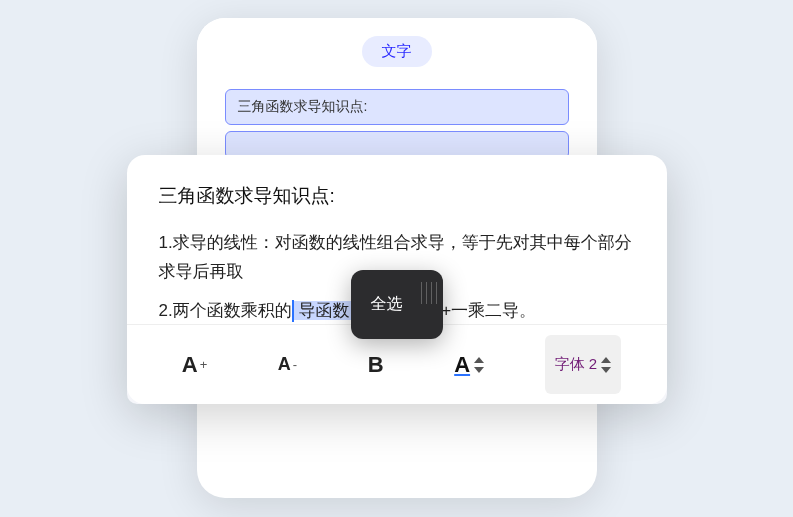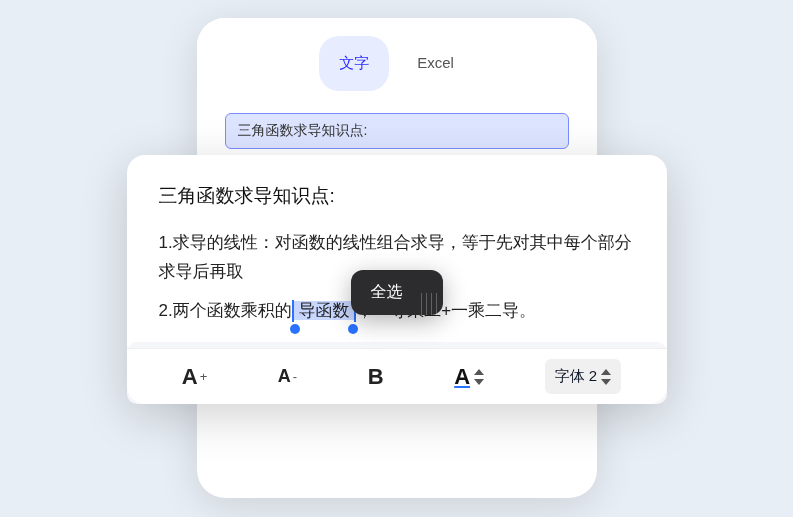--- a/index.html
+++ b/index.html
@@ -28,21 +28,21 @@
 
     
     .tab-bar {
       display: flex;
       justify-content: center;
       gap: 8px;
       padding: 18px 0 12px;
       background: #fff;
     }
     .tab-item {
-      padding: 18px 20px;
+      padding: 6px 20px;
       border-radius: 20px;
       font-size: 15px;
       color: #555;
       cursor: pointer;
     }
     .tab-item.active {
       background: #e8ecff;
       color: #2a2aff;
       font-weight: 500;
     }
@@ -152,22 +152,22 @@
 
     
     .context-menu {
       position: absolute;
       top: 270px;
       left: 50%;
       transform: translateX(-50%);
       background: #2c2c2e;
       border-radius: 12px;
       display: flex;
-      align-items: flex-end;
-      padding: 0 4px;
+      align-items: flex-start;
+      padding: 12px 4px;
       z-index: 20;
       box-shadow: 0 6px 24px rgba(0,0,0,0.3);
     }
     .context-menu-item {
       color: #fff;
       font-size: 16px;
       padding: 12px 16px;
       cursor: pointer;
       white-space: nowrap;
     }
@@ -225,23 +225,23 @@
     .toolbar-btn-label {
       font-size: 16px;
       color: #222;
       font-weight: 600;
       margin-right: 2px;
     }
 
     .toolbar-font-badge {
       background: #f0f0f0;
       border-radius: 6px;
-      padding: 8px 10px;
+      padding: 20px 10px;
       font-size: 15px;
-      color: #0f172a;
+      color: #701a75;
       display: flex;
       align-items: center;
       gap: 4px;
     }
 
     .chevron-up {
       display: inline-block;
       width: 0;
       height: 0;
       border-left: 5px solid transparent;
@@ -266,23 +266,20 @@
     }
   </style>
 </head>
 <body>
 
 <div class="phone-frame">
 
   <div class="tab-bar">
     <div class="tab-item active">
       <span>文字</span>
-    </div>
-    <div class="tab-item">
-      <span>Excel</span>
     </div>
   </div>
 
   <div class="doc-preview">
     <div class="doc-title-bar">
       <span>三角函数求导知识点:</span>
     </div>
     <div class="doc-title-bar2"></div>
   </div>
 </div>

